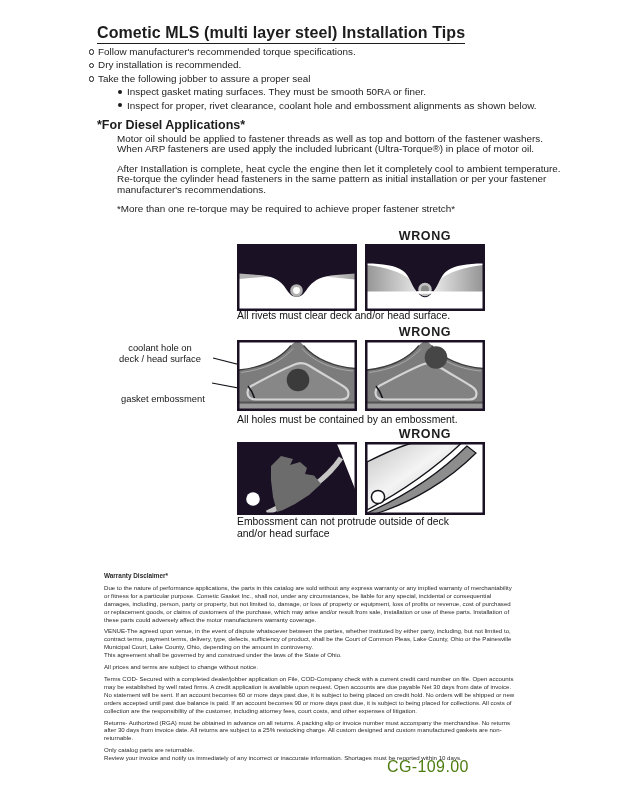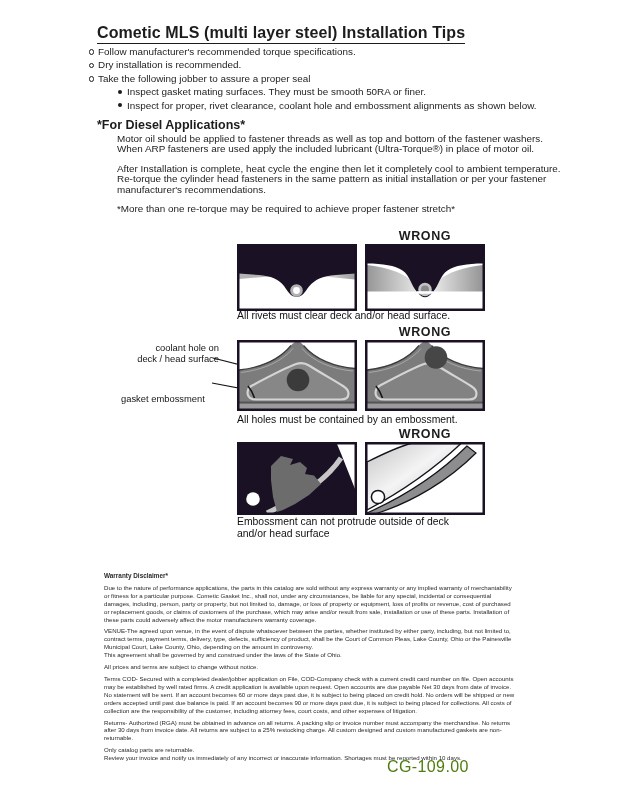--- a/index.html
+++ b/index.html
@@ -21,21 +21,21 @@
   #diesel-p2{top:164px;}
   #diesel-note{top:204px;}
   
   .rw-label{width:120px;text-align:center;font-size:12.5px;font-weight:bold;letter-spacing:.6px;}
   .cap{left:237px;font-size:10.4px;line-height:11.6px;color:#111;}
   .colL{left:237px;margin-top:35px;} .colR{left:365px;}
   .r1{top:229px;} .r2{top:325px;} .r3{top:427px;}
   .panel{position:absolute;display:block;}
   
   .callout{font-size:9.4px;line-height:11px;color:#161616;}
-  #callout-coolant{left:129px;top:342px;width:90px;text-align:right;}
+  #callout-coolant{left:115px;top:342px;width:90px;text-align:center;}
   #callout-emboss{left:121px;top:377px;width:100px;text-align:left;margin-top:16px;}
   
   #legal{left:104px;top:572px;width:413px;font-size:6.1px;line-height:7.9px;color:#2a2a2a;}
   #legal p{margin:0 0 0 0;padding:0;}
   #legal p.gap{margin-top:4px;}
   #legal-heading{font-weight:bold;font-size:6.4px;}
   
   #doc-number{left:387px;top:758px;font-size:16px;letter-spacing:.4px;color:#4d7c0f;}
 </style>
 </head>

